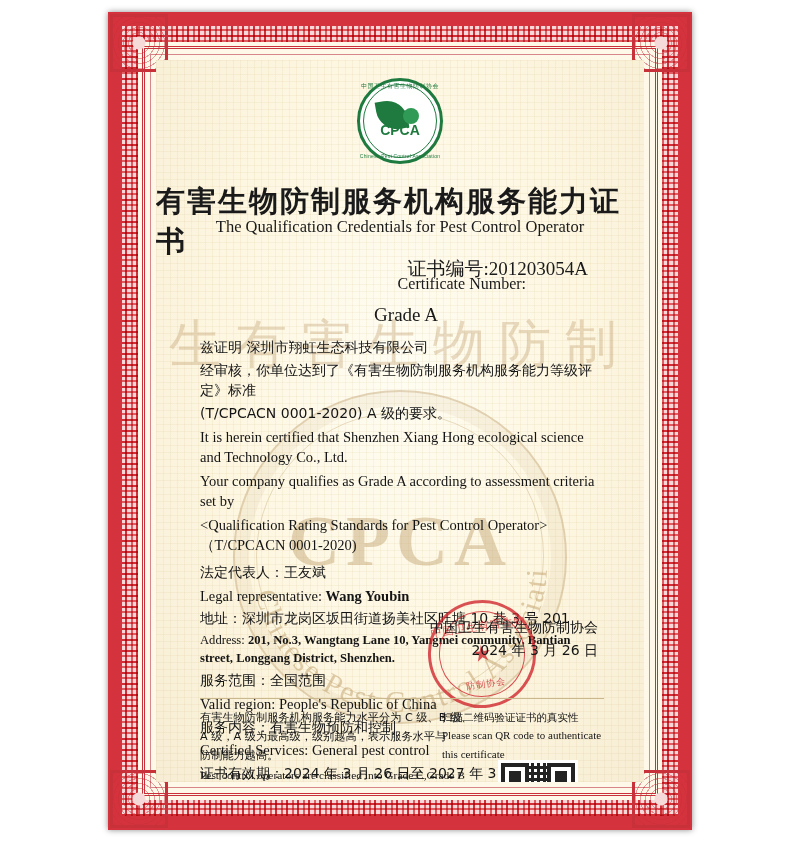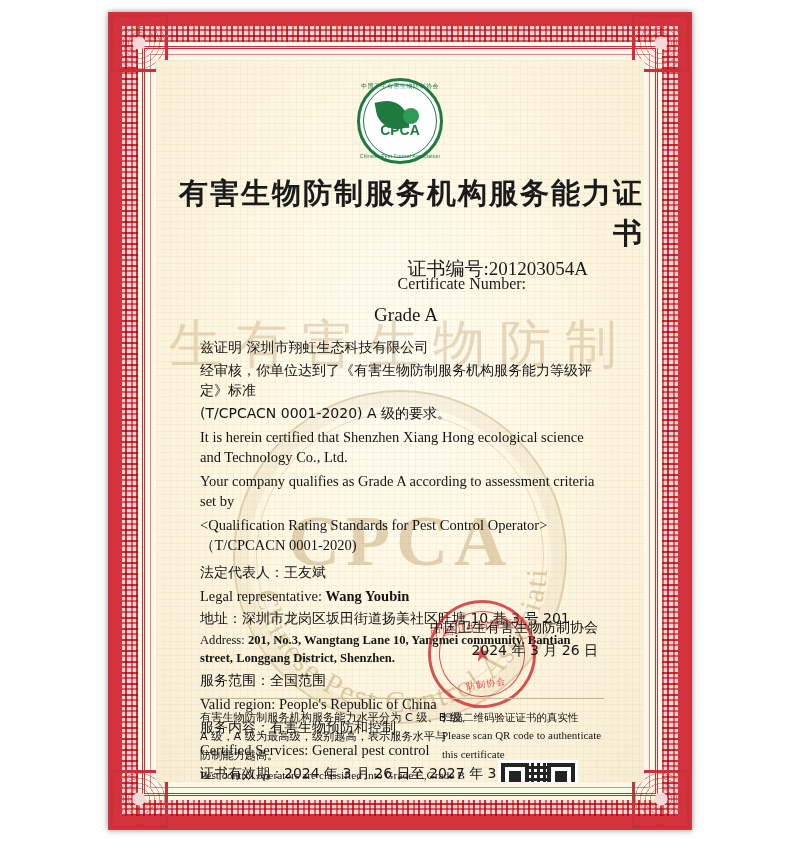--- a/index.html
+++ b/index.html
@@ -159,21 +159,21 @@
     font-family:"DejaVu Sans", sans-serif;
   }
   .logo .bot-en{
     position:absolute;left:0;right:0;bottom:5px;text-align:center;
     font-size:5px;color:#1f7a3f;letter-spacing:.2px;
     font-family:"Liberation Sans", sans-serif;
   }
 
   
   .title-cn{
-    position:absolute;left:0;right:0;top:114px;text-align:right;
+    position:absolute;left:0;right:0;top:122px;text-align:left;
     font-size:29px;font-weight:bold;color:#1a1a1a;
     letter-spacing:2px;
     font-family:"DejaVu Sans", sans-serif;
   }
   .title-en{
     position:absolute;left:0;right:0;top:157px;text-align:center;
     font-size:16.5px;color:#1a1a1a;
     font-family:"Liberation Serif", serif;
   }
   .certno-cn{
@@ -320,20 +320,21 @@
         <div class="ring"></div>
         <div class="ring2"></div>
         <div class="top-cn">中国卫生有害生物防制协会</div>
         <div class="leaf"></div>
         <div class="dot"></div>
         <div class="abbr">CPCA</div>
         <div class="bot-en">Chinese Pest Control Association</div>
       </div>
 
       <div class="title-cn">有害生物防制服务机构服务能力证书</div>
+      <div class="title-en">The Qualification Credentials for Pest Control Operator</div>
 
       <div class="certno-cn">证书编号:201203054A</div>
       <div class="certno-en">Certificate Number:</div>
 
       <div class="grade-en">Grade A</div>
 
       <div class="body">
         <p class="ln cn">兹证明   深圳市翔虹生态科技有限公司</p>
         <p class="ln cn">经审核，你单位达到了《有害生物防制服务机构服务能力等级评定》标准</p>
         <p class="ln cn">(T/CPCACN 0001-2020) A 级的要求。</p>

